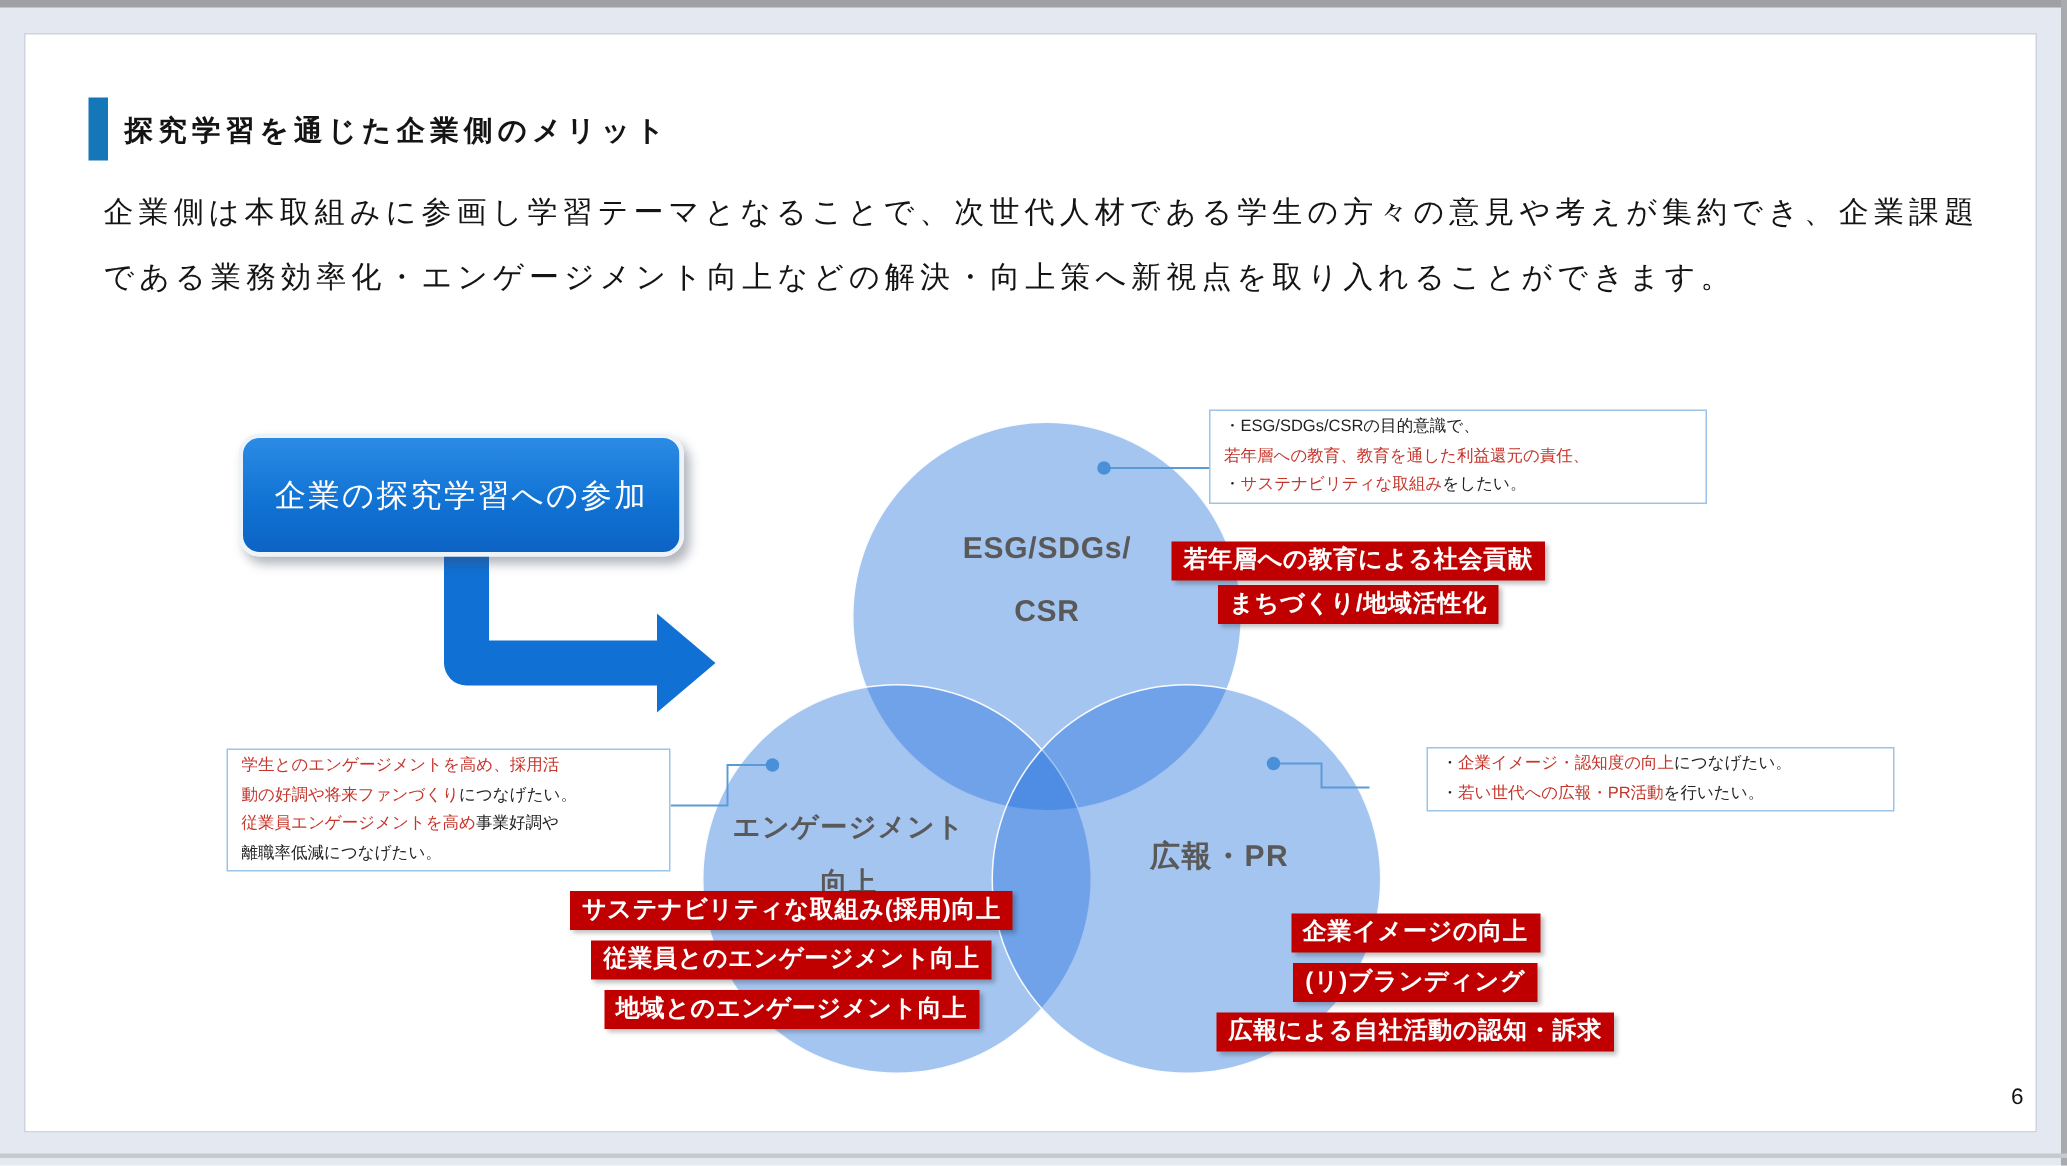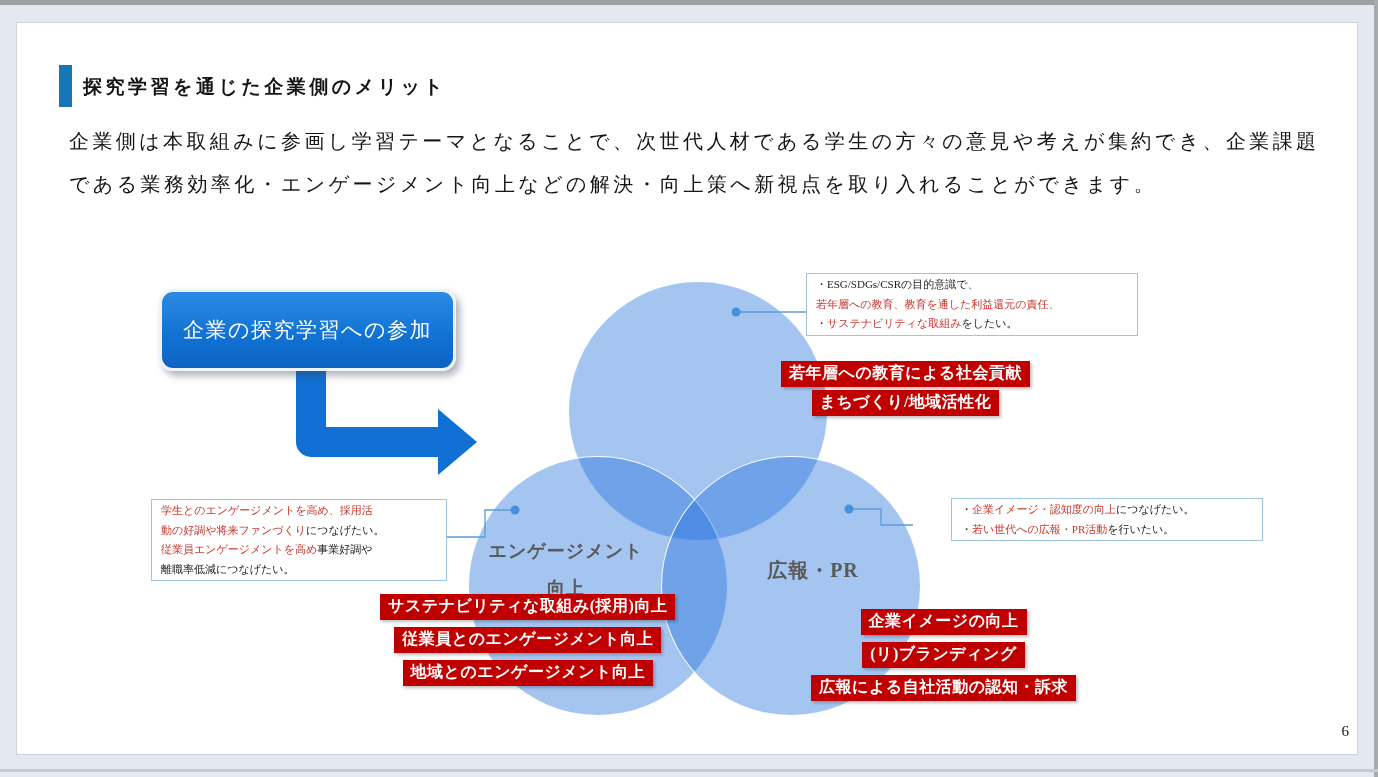--- a/index.html
+++ b/index.html
@@ -14,21 +14,21 @@
   body{
     font-family:"Liberation Sans",sans-serif;
     background:var(--bg);
     position:relative; overflow:hidden;
   }
   .top-bar{position:absolute;left:0;top:0;width:1378px;height:5px;background:var(--chrome);}
   .right-edge{position:absolute;top:0;right:0;width:4px;height:777px;background:#a8aaad;}
   .bottom-edge{position:absolute;left:0;top:769px;width:1378px;height:3px;background:#c6c9cd;}
   .slide{
     position:absolute;left:16px;top:22px;width:1342px;height:733px;
-    background:var(--slide);border:1px solid var(--slide-border);font-family:Liberation Serif, serif;
+    background:var(--slide);border:1px solid var(--slide-border);
   }
   .accent-bar{position:absolute;left:42px;top:42px;width:13px;height:42px;background:var(--accent);}
   .slide-title{
     position:absolute;left:66px;top:51px;font-size:19px;font-weight:bold;
     letter-spacing:3.5px;color:var(--ink);white-space:nowrap;
   }
   .intro-line{
     position:absolute;left:52px;font-size:20px;color:var(--ink);
     letter-spacing:3.4px;white-space:nowrap;
   }
@@ -100,20 +100,24 @@
   <div class="accent-bar"></div>
   <div class="slide-title">探究学習を通じた企業側のメリット</div>
 
   <div class="intro-line l1">企業側は本取組みに参画し学習テーマとなることで、次世代人材である学生の方々の意見や考えが集約でき、企業課題</div>
   <div class="intro-line l2">である業務効率化・エンゲージメント向上などの解決・向上策へ新視点を取り入れることができます。</div>
 
   <div class="circle esg"></div>
   <div class="circle eng"></div>
   <div class="circle pr"></div>
 
+  <div class="circle-label esg">
+    <div>ESG/SDGs/</div>
+    <div>CSR</div>
+  </div>
   <div class="circle-label eng">
     <div>エンゲージメント</div>
     <div>向上</div>
   </div>
   <div class="circle-label pr">
     <div>広報・PR</div>
   </div>
 
   <svg class="flow-arrow" width="200" height="120" viewBox="0 0 200 120">
     <path d="M 24 3 L 24 74 L 151 74" fill="none" stroke="#1070d4" stroke-width="30" stroke-linejoin="round"></path>

